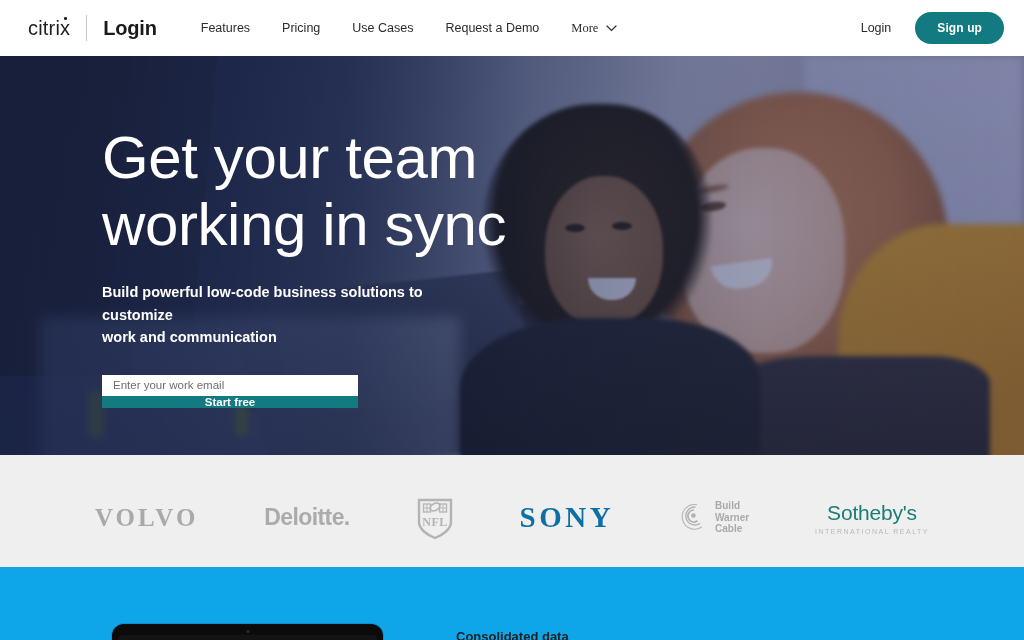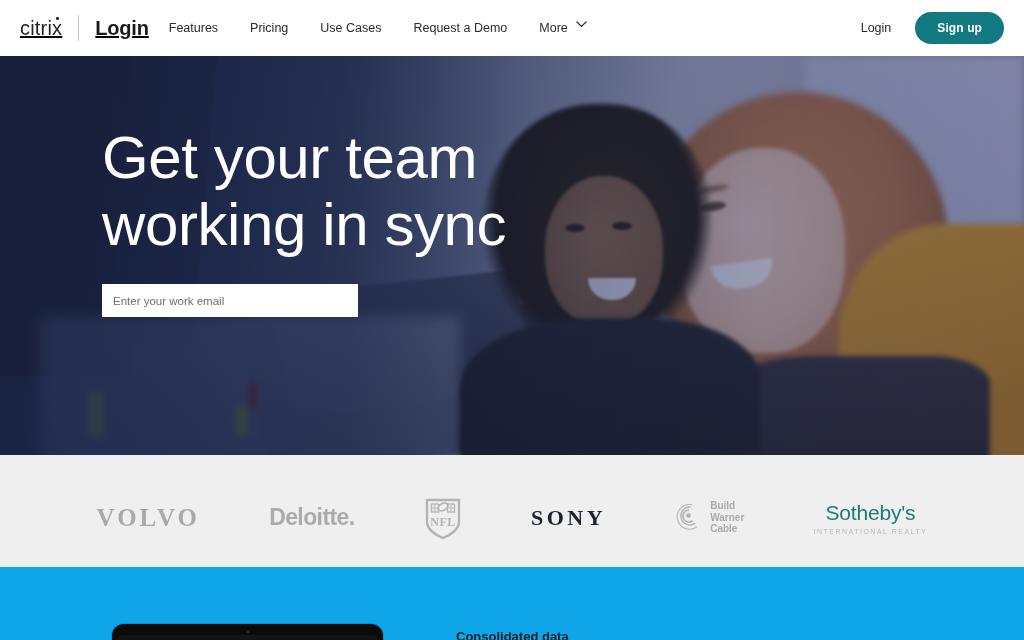--- a/index.html
+++ b/index.html
@@ -8,42 +8,42 @@
     width:1024px; height:640px;
     font-family:"Liberation Sans", sans-serif;
     background:#ffffff; overflow:hidden;
   }
 
   
   .navbar{
     position:absolute; top:0; left:0; width:1024px; height:56px;
     background:#ffffff; display:flex; align-items:center; z-index:20;
   }
-  .brand{ display:flex; align-items:center; margin-left:20px;text-decoration:underline; }
+  .brand{ display:flex; align-items:center; margin-left:28px; }
   .citrix-word{
     font-size:20px; font-weight:300; color:#1f1f1f;
     letter-spacing:0.2px; position:relative; line-height:1;
   }
   .citrix-dot{
     position:absolute; width:2.5px; height:2.5px; border-radius:50%;
     background:#1f1f1f; top:-1px; right:3.5px;
   }
   .brand-divider{
     width:1px; height:26px; background:#c9c9c9; margin:0 16px;
   }
   .podio-word{
     font-size:20px; font-weight:700; color:#1a1a1a; letter-spacing:-0.2px; line-height:1;
   }
 
-  .nav-links{ display:flex; align-items:center; margin-left:20px; }
+  .nav-links{ display:flex; align-items:center; margin-left:44px; }
   .nav-link{
     font-size:12.5px; color:#2b2b2b; margin-right:32px;
     cursor:pointer; white-space:nowrap;
   }
-  .nav-more{ display:flex; align-items:flex-start; cursor:pointer; }
+  .nav-more{ display:flex; align-items:center; cursor:pointer;font-family:Liberation Serif, serif; }
   .nav-more .nav-link{ margin-right:8px; }
   .chev{ display:block; }
 
   .nav-right{
     margin-left:auto; display:flex; align-items:center; margin-right:20px;
   }
   .login-link{
     font-size:12.5px; color:#2b2b2b; margin-right:24px; cursor:pointer;
   }
   .signup-btn{
@@ -221,22 +221,22 @@
   .logo-item{ display:flex; align-items:center; justify-content:center; opacity:.95; }
 
   .volvo{
     font-family:"Liberation Serif", serif; font-size:25px; font-weight:700;
     letter-spacing:3px; color:#a6a6a6;
   }
   .deloitte{
     font-size:23px; font-weight:700; color:#a8a8a8; letter-spacing:-0.6px;
   }
   .sony{
-    font-family:"Liberation Serif", serif; font-size:22px; font-weight:700;
-    letter-spacing:3.5px; color:#0f172a;
+    font-family:"Liberation Serif", serif; font-size:29px; font-weight:700;
+    letter-spacing:3.5px; color:#0369a1;
   }
   .twc{ display:flex; align-items:center; gap:5px; }
   .twc-text{
     font-size:10px; font-weight:700; color:#a6a6a6; line-height:1.15;
   }
   .sothebys{ display:flex; flex-direction:column; align-items:center; }
   .sothebys-main{
     font-size:21px; color:#0f766e; font-weight:400; letter-spacing:-0.2px;
   }
   .sothebys-sub{
@@ -325,23 +325,26 @@
     <div class="p1-eye-r"></div>
     <div class="p1-smile"></div>
     <div class="p1-body"></div>
     <div class="hero-overlay"></div>
     <div class="hero-overlay2"></div>
   </div>
 
   <div class="hero-content">
     <h1 class="hero-title">Get your team
 working in sync</h1>
+    <p class="hero-sub">Build powerful low-code business solutions to customize
+work and communication</p>
 
     <form class="hero-form">
       <input class="email-input" type="text" placeholder="Enter your work email" style="">
+      <button class="start-btn">Start free</button>
     </form>
   </div>
 </div>
 
 <div class="logo-strip">
   <div class="logo-row">
 
     <div class="logo-item">
       <span class="volvo">VOLVO</span>
     </div>

